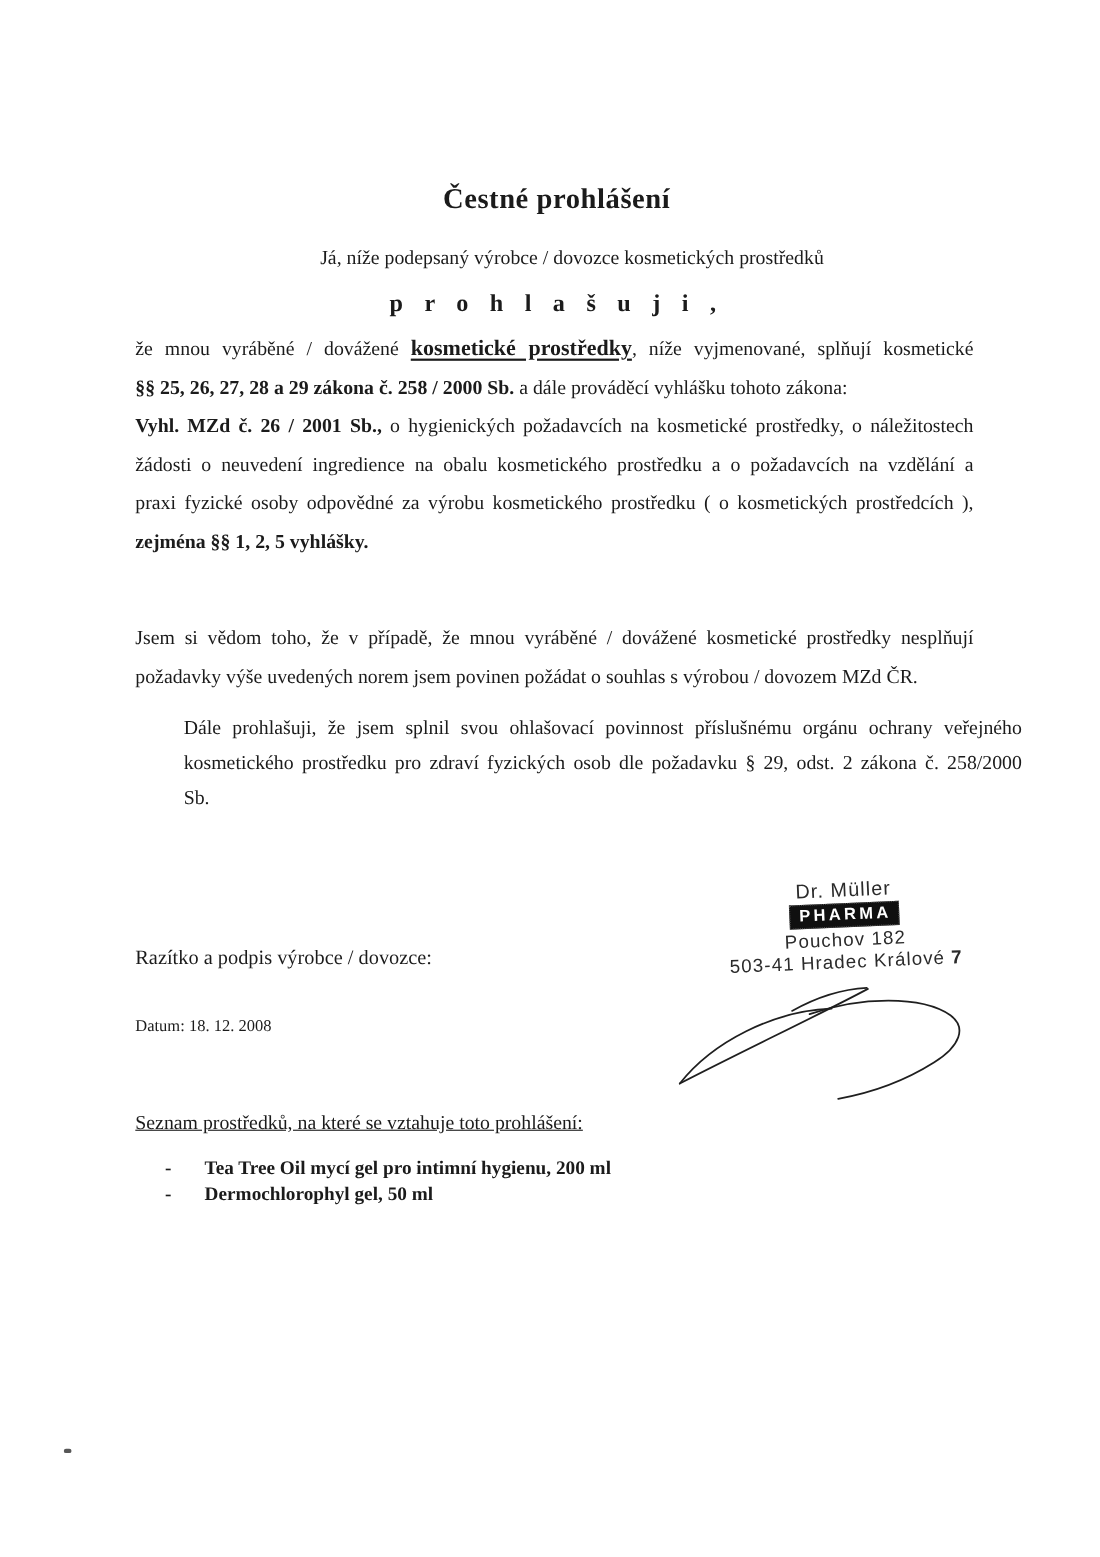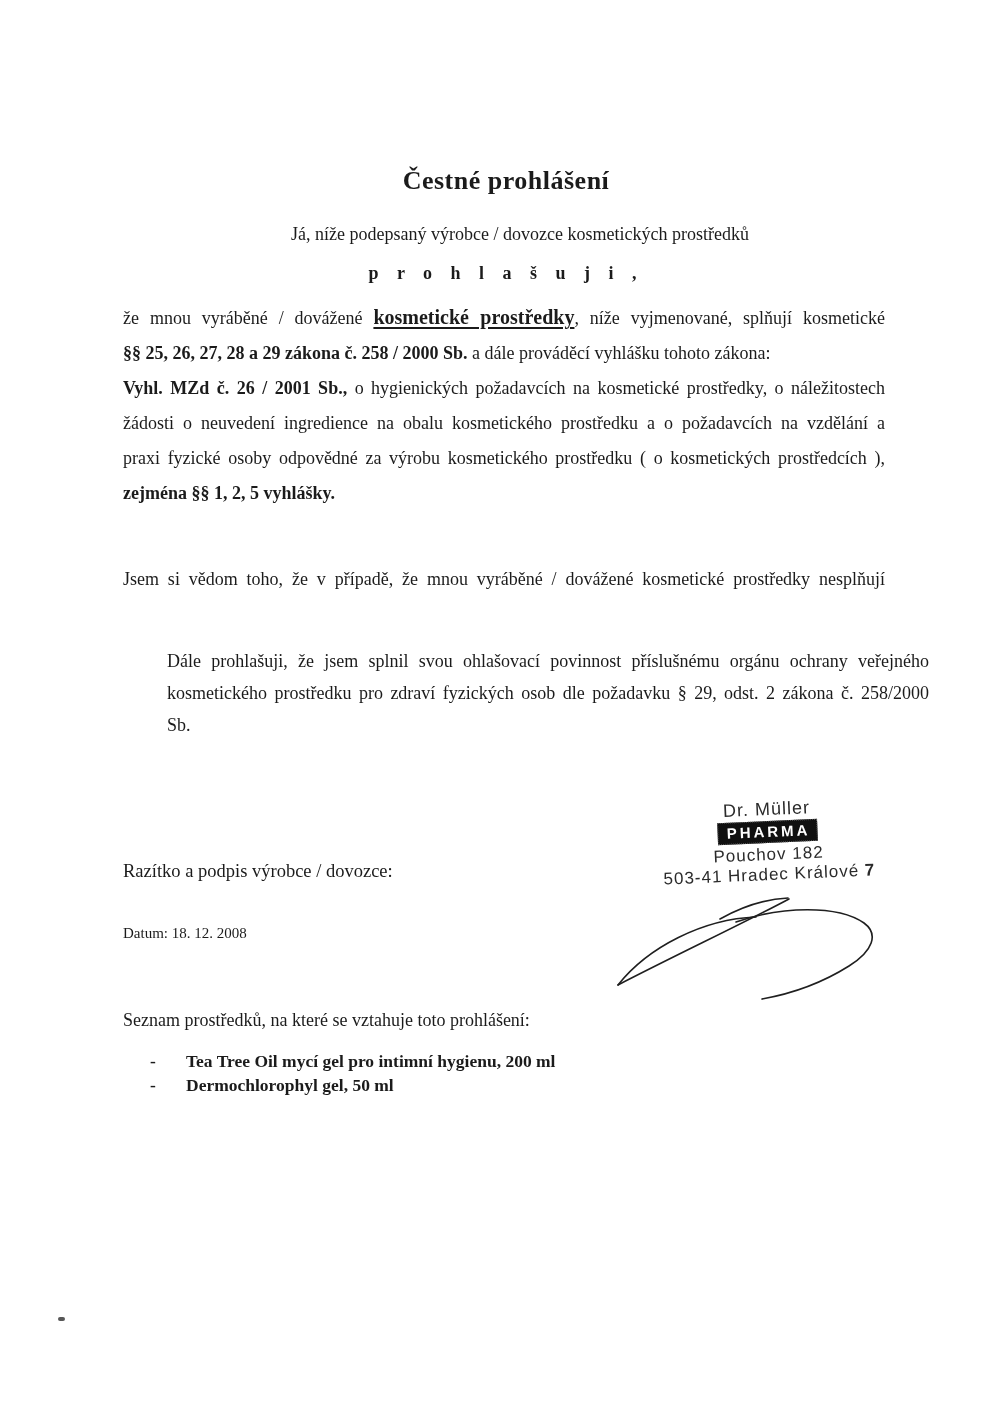--- a/index.html
+++ b/index.html
@@ -9,21 +9,21 @@
   }
   .doc-title{
     position:absolute;top:149px;left:123px;width:766px;text-align:center;
     font-size:26px;font-weight:bold;letter-spacing:.5px;
   }
   .doc-subtitle{
     position:absolute;top:224px;left:140px;width:760px;text-align:center;font-size:18px;
   }
   .doc-declare{
     position:absolute;top:263px;left:123px;width:766px;text-align:center;
-    font-size:18px;font-weight:bold;letter-spacing:7px;
+    font-size:22px;font-weight:bold;letter-spacing:7px;
   }
   .para{position:absolute;left:123px;width:762px;font-size:18px;}
   .p1{top:300px;line-height:35px;}
   .p2{top:537px;line-height:36px;margin-top:24px;}
   .p3{top:645px;line-height:32px;margin-left:44px;}
   .line{display:block;white-space:normal;}
   .just{text-align:justify;text-align-last:justify;}
   .b{font-weight:bold;}
   .em{font-weight:bold;font-size:20px;text-decoration:underline;text-decoration-thickness:2px;text-underline-offset:3px;}
   .stamp{
@@ -35,21 +35,21 @@
     display:inline-block;background:#101010;color:#ffffff;font-weight:bold;
     font-size:15px;letter-spacing:3px;padding:1px 6px 2px 8px;margin-top:1px;
     border:1px dotted #555;
   }
   .stamp-addr1{font-size:17px;letter-spacing:1px;margin-top:2px;}
   .stamp-addr2{font-size:17px;letter-spacing:1px;white-space:nowrap;}
   .stamp-addr2-num{font-weight:bold;}
   .razitko-label{position:absolute;left:123px;top:861px;font-size:18.5px;}
   .datum{position:absolute;left:123px;top:925px;font-size:15px;}
   .signature{position:absolute;left:600px;top:880px;width:300px;height:130px;}
-  .seznam-heading{position:absolute;left:123px;top:1010px;font-size:18px;}
+  .seznam-heading{position:absolute;left:123px;top:1010px;font-size:18px;text-decoration:underline;}
   .seznam-list{position:absolute;left:150px;top:1049px;font-size:17.5px;font-weight:bold;line-height:24px;}
   .seznam-item{display:flex;}
   .seznam-dash{width:36px;}
   .speck{position:absolute;left:58px;top:1317px;width:7px;height:4px;background:#3a3a3a;border-radius:2px;opacity:.85;}
 </style>
 </head>
 <body>
 
 <h1 class="doc-title">Čestné prohlášení</h1>
 
@@ -61,20 +61,21 @@
   <span class="line just"><span>že mnou vyráběné / dovážené</span> <span class="em">kosmetické prostředky</span><span>,  níže vyjmenované, splňují kosmetické</span></span>
   <span class="line"><span class="b">§§ 25, 26, 27, 28 a 29 zákona č. 258 / 2000 Sb.</span> <span>a dále prováděcí vyhlášku tohoto zákona:</span></span>
   <span class="line just"><span class="b">Vyhl. MZd č. 26 / 2001 Sb.,</span> <span>o hygienických požadavcích na kosmetické prostředky, o náležitostech</span></span>
   <span class="line just">žádosti o neuvedení ingredience na obalu kosmetického prostředku a o požadavcích na vzdělání a</span>
   <span class="line just">praxi fyzické osoby odpovědné za výrobu kosmetického prostředku ( o kosmetických prostředcích ),</span>
   <span class="line b">zejména §§ 1, 2, 5 vyhlášky.</span>
 </div>
 
 <div class="para p2">
   <span class="line just">Jsem si vědom toho, že v případě, že mnou vyráběné / dovážené kosmetické prostředky nesplňují</span>
+  <span class="line">požadavky výše uvedených norem jsem povinen požádat o souhlas s výrobou / dovozem MZd ČR.</span>
 </div>
 
 <div class="para p3">
   <span class="line just">Dále prohlašuji, že jsem splnil svou ohlašovací povinnost příslušnému orgánu ochrany veřejného</span>
   <span class="line just">kosmetického prostředku pro zdraví fyzických osob dle požadavku § 29, odst. 2 zákona č. 258/2000</span>
   <span class="line">Sb.</span>
 </div>
 
 <div class="stamp">
   <div class="stamp-name">Dr. Müller</div>

